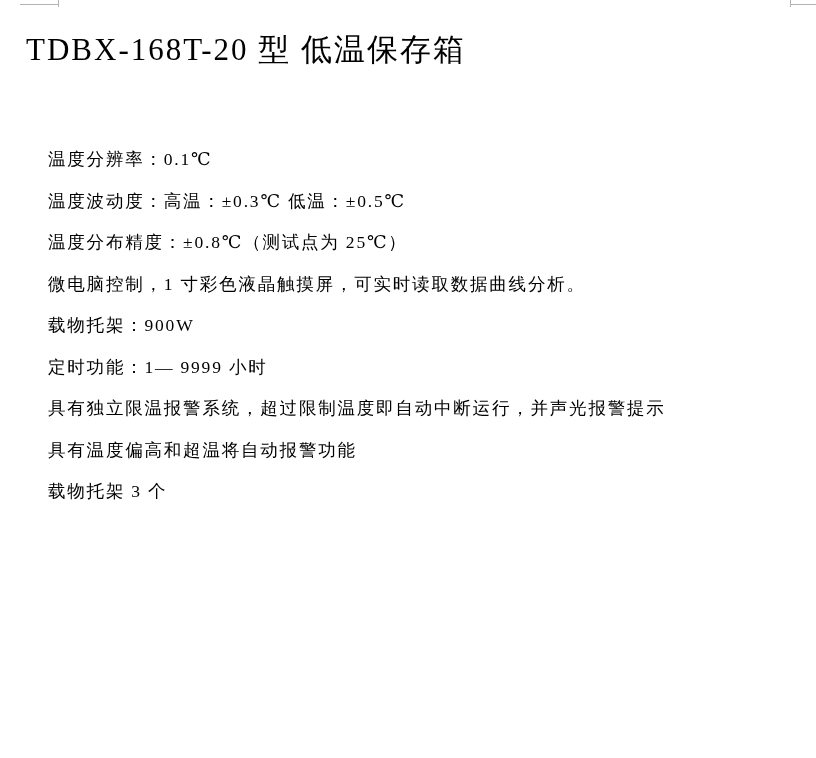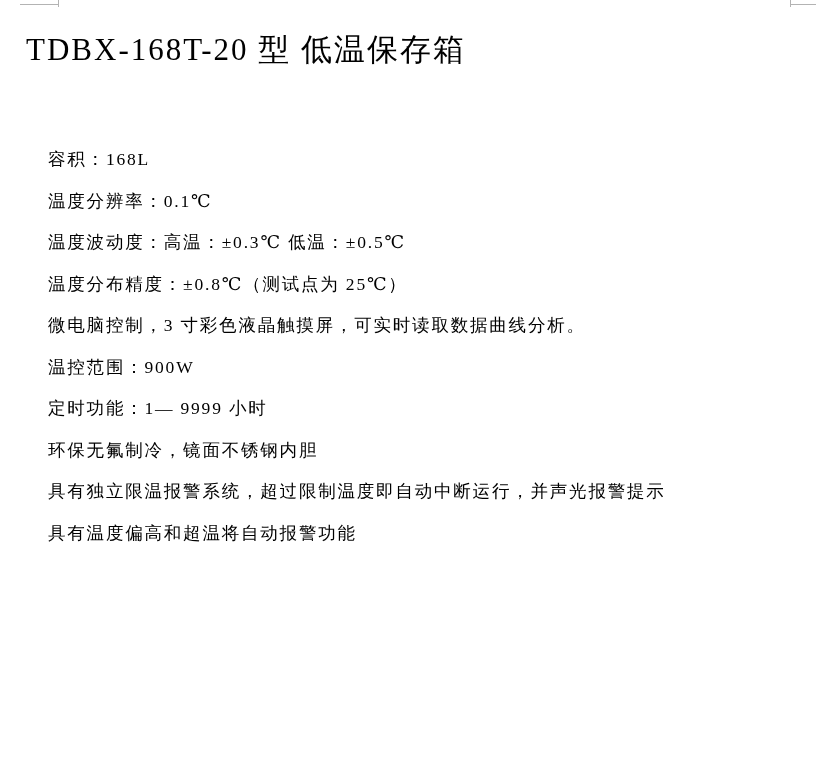--- a/index.html
+++ b/index.html
@@ -71,25 +71,24 @@
   <span class="mark tl-h"></span>
   <span class="mark tl-v"></span>
   <span class="mark tr-h"></span>
   <span class="mark tr-v"></span>
 
   <h1 class="title">
     <span class="tline tline1">TDBX-168T-20 型 低温保存箱</span>
   </h1>
 
   <div class="specs">
-    <p>容积：168L</p>
     <p>温度分辨率：0.1℃</p>
     <p>温度波动度：高温：±0.3℃ 低温：±0.5℃</p>
     <p>温度分布精度：±0.8℃（测试点为 25℃）</p>
-    <p>微电脑控制，3 寸彩色液晶触摸屏，可实时读取数据曲线分析。</p>
-    <p>温控范围：900W</p>
+    <p>微电脑控制，1 寸彩色液晶触摸屏，可实时读取数据曲线分析。</p>
+    <p>载物托架：900W</p>
     <p>定时功能：1— 9999 小时</p>
-    <p>环保无氟制冷，镜面不锈钢内胆</p>
     <p>具有独立限温报警系统，超过限制温度即自动中断运行，并声光报警提示</p>
     <p>具有温度偏高和超温将自动报警功能</p>
+    <p>载物托架 3 个</p>
   </div>
 
 </div>
 
 </body></html>

